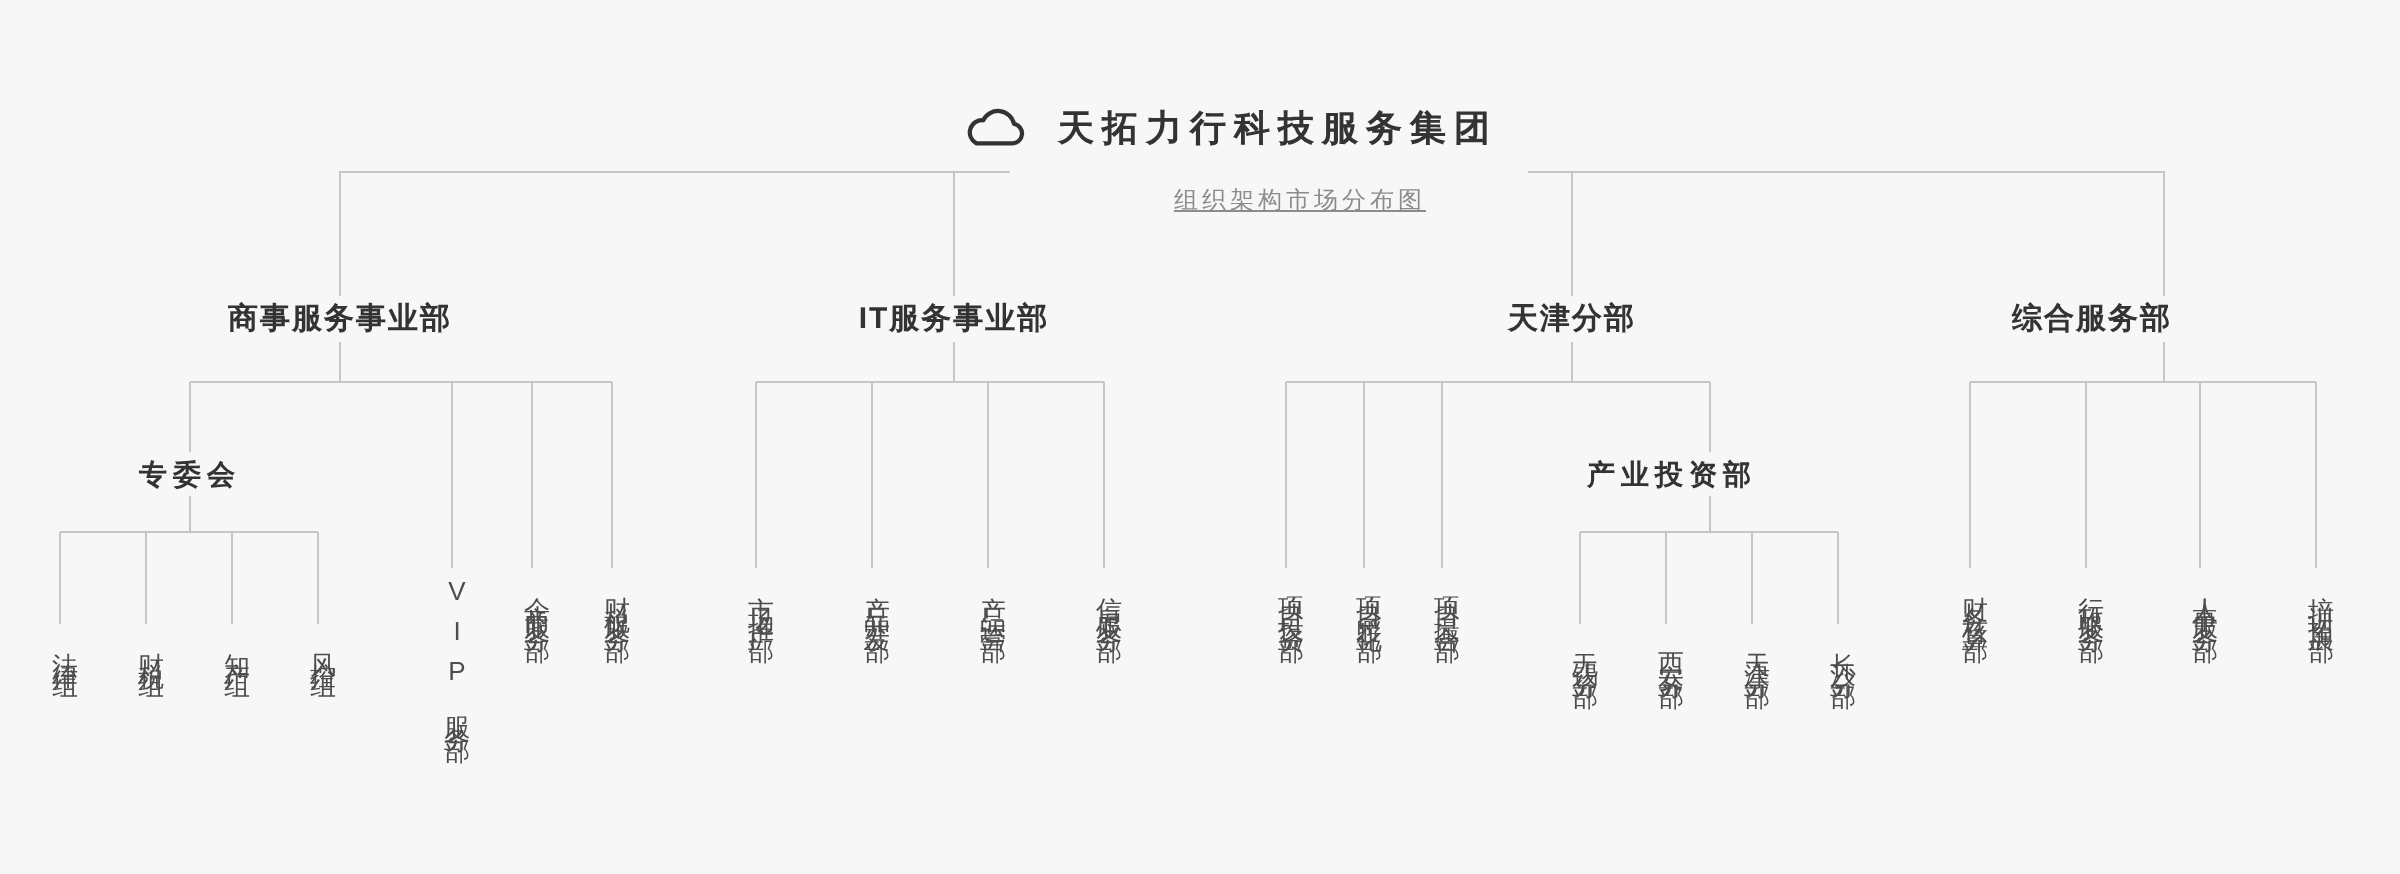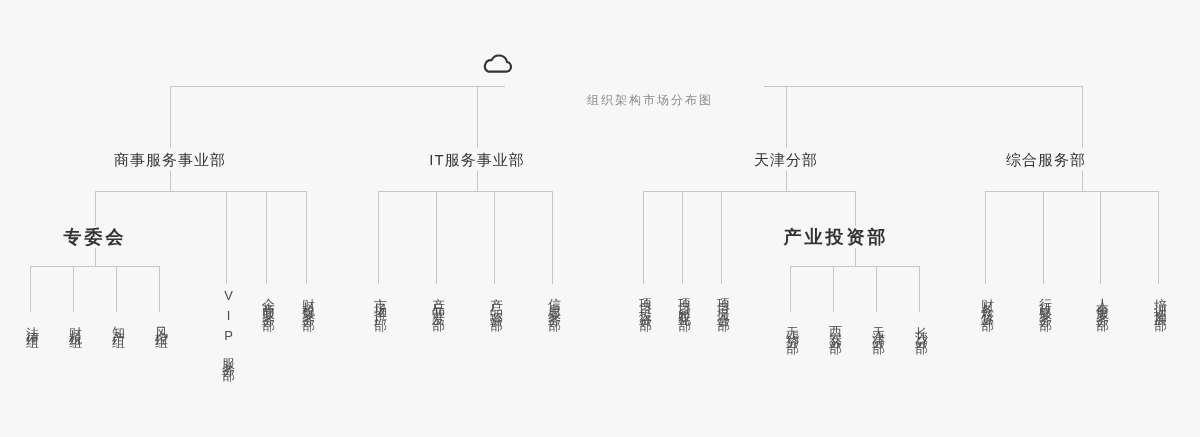--- a/index.html
+++ b/index.html
@@ -47,43 +47,44 @@
   .subtitle {
     position: absolute;
     left: 520px;
     top: 92px;
     width: 260px;
     text-align: center;
     font-size: 12px;
     letter-spacing: 2px;
     color: var(--muted, #8c8c8c);
     white-space: nowrap;
+    text-decoration: underline;
   }
 
   .division {
     position: absolute;
     top: 150px;
     width: 160px;
     height: 20px;
     line-height: 20px;
     text-align: center;
     font-size: 15px;
-    font-weight: normal;
+    font-weight: bold;
     letter-spacing: 1px;
     color: var(--text, #333333);
     white-space: nowrap;
   }
 
   .group-label {
     position: absolute;
     top: 227px;
     height: 20px;
     line-height: 20px;
     text-align: center;
-    font-size: 18px;
+    font-size: 14px;
     font-weight: bold;
     letter-spacing: 3px;
     color: var(--text, #333333);
     white-space: nowrap;
   }
 
   .leaf {
     position: absolute;
     writing-mode: vertical-rl;
     text-orientation: upright;
@@ -107,20 +108,21 @@
              M855 248 V266 M790 266 H919 M790 266 V312 M833 266 V312 M876 266 V312 M919 266 V312
              M1082 171 V191 M985 191 H1158 M985 191 V284 M1043 191 V284 M1100 191 V284 M1158 191 V284"></path>
   </svg>
 
   <div class="root-node">
     <span class="cloud-icon">
       <svg width="36" height="27" viewBox="0 0 44 32">
         <path d="M10 26 L32 26 A6 6 0 0 0 33 14.1 A10 10 0 0 0 14.2 11.9 A7.5 7.5 0 0 0 10 26 Z"></path>
       </svg>
     </span>
+    <span class="root-title">天拓力行科技服务集团</span>
   </div>
   <div class="subtitle">组织架构市场分布图</div>
 
   <div class="division" style="left:90px">商事服务事业部</div>
   <div class="division" style="left:397px">IT服务事业部</div>
   <div class="division" style="left:706px">天津分部</div>
   <div class="division" style="left:966px">综合服务部</div>
 
   <div class="group-label" style="left:45px;width:100px">专委会</div>
   <div class="group-label" style="left:776px;width:120px">产业投资部</div>

